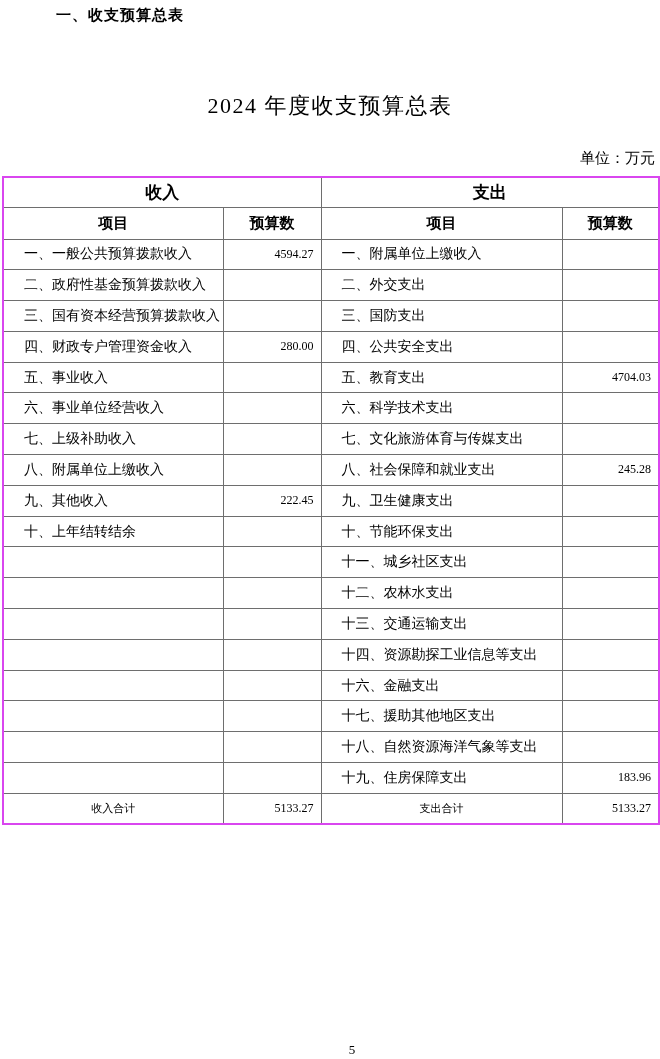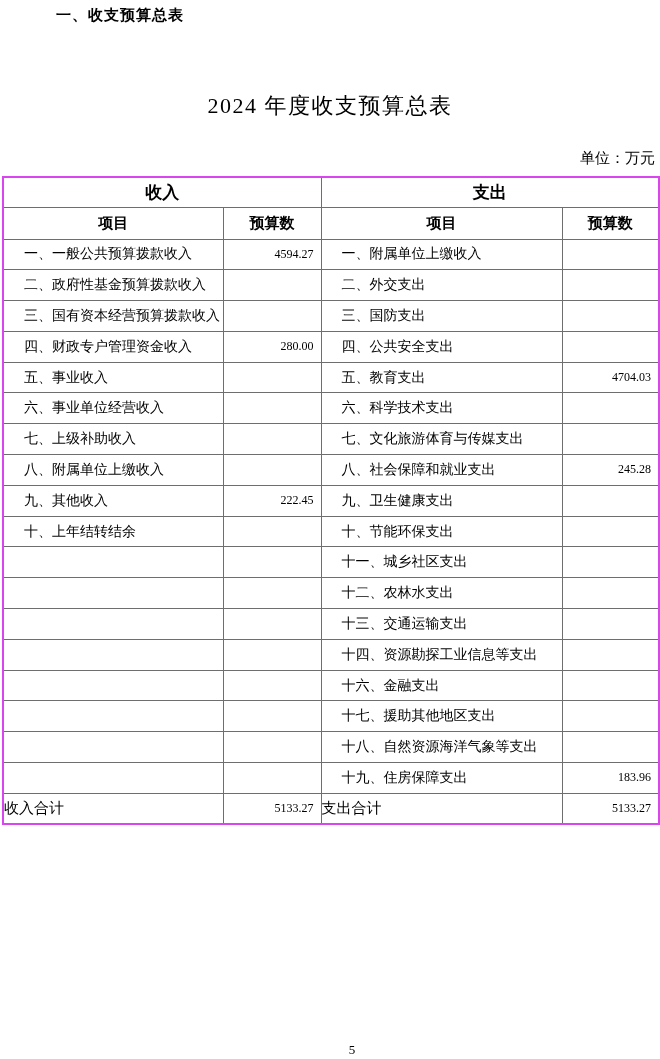--- a/index.html
+++ b/index.html
@@ -44,21 +44,21 @@
   tr.data-row{height:30.8px;}
   tr.total-row{height:31px;}
   td.item{
     text-align:left;padding-left:20px;font-size:14px;
   }
   td.num{
     text-align:right;padding-right:7px;font-size:12px;
     font-family:"Liberation Serif","DejaVu Serif",serif;
   }
   td.total-label{
-    font-size:15px;
+    text-align:center;font-size:11px;
   }
   .page-number{
     position:absolute;top:1042px;left:0;width:44px;
     font-size:13px;text-align:center;
     left:330px;width:44px;margin-left:0;
   }
 </style>
 </head>
 <body>
 

